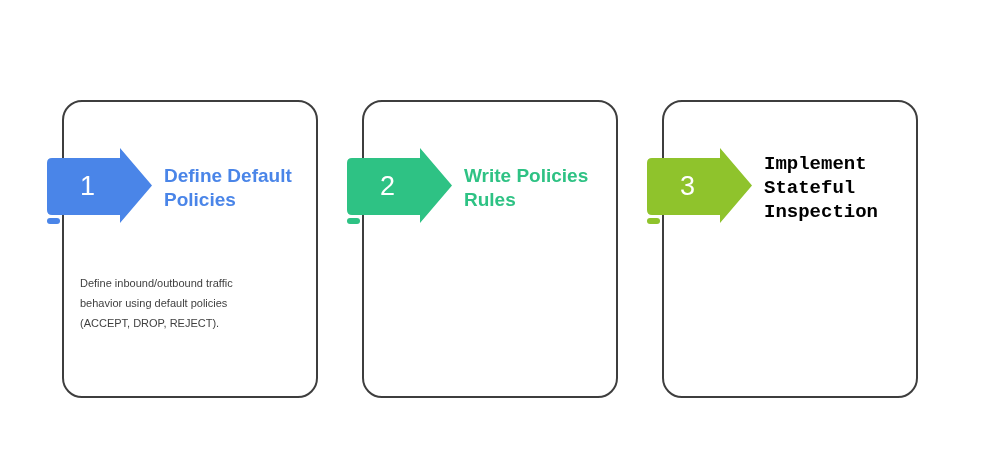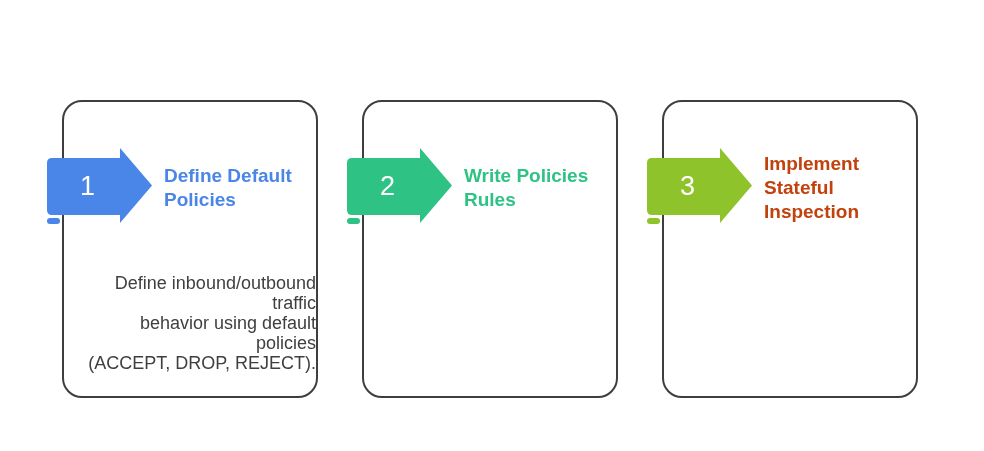--- a/index.html
+++ b/index.html
@@ -54,25 +54,24 @@
     font-weight: bold;
     font-size: 19px;
     line-height: 24px;
     white-space: pre-line;
   }
   .desc {
     position: absolute;
     left: 16px;
     top: 171px;
     width: 236px;
-    font-size: 18px;
+    font-size: 11px;
     line-height: 20px;
     color: #3f3f3f;
     white-space: pre-line;
-    text-align: right;
   }
 </style>
 </head>
 <body>
 
 <div class="canvas">
 
   <div class="card c1">
     <svg class="arrow" width="105" height="80" viewBox="0 0 105 80">
       <path d="M5 10 L73 10 L73 0 L105 37.5 L73 75 L73 67 L5 67 Q0 67 0 62 L0 15 Q0 10 5 10 Z" fill="#4A85E8"></path>
@@ -95,18 +94,18 @@
     <div class="title" style="color: rgb(46, 194, 132);">Write Policies
 Rules</div>
   </div>
 
   <div class="card c3">
     <svg class="arrow" width="105" height="80" viewBox="0 0 105 80">
       <path d="M5 10 L73 10 L73 0 L105 37.5 L73 75 L73 67 L5 67 Q0 67 0 62 L0 15 Q0 10 5 10 Z" fill="#8FC32C"></path>
       <rect x="0" y="70" width="13" height="6" rx="3" fill="#8FC32C"></rect>
     </svg>
     <div class="num">3</div>
-    <div class="title" style="color: #c2410c;">Implement
+    <div class="title" style="color: #000000; font-family: Liberation Mono, monospace;">Implement
 Stateful
 Inspection</div>
   </div>
 
 </div>
 
 </body></html>

